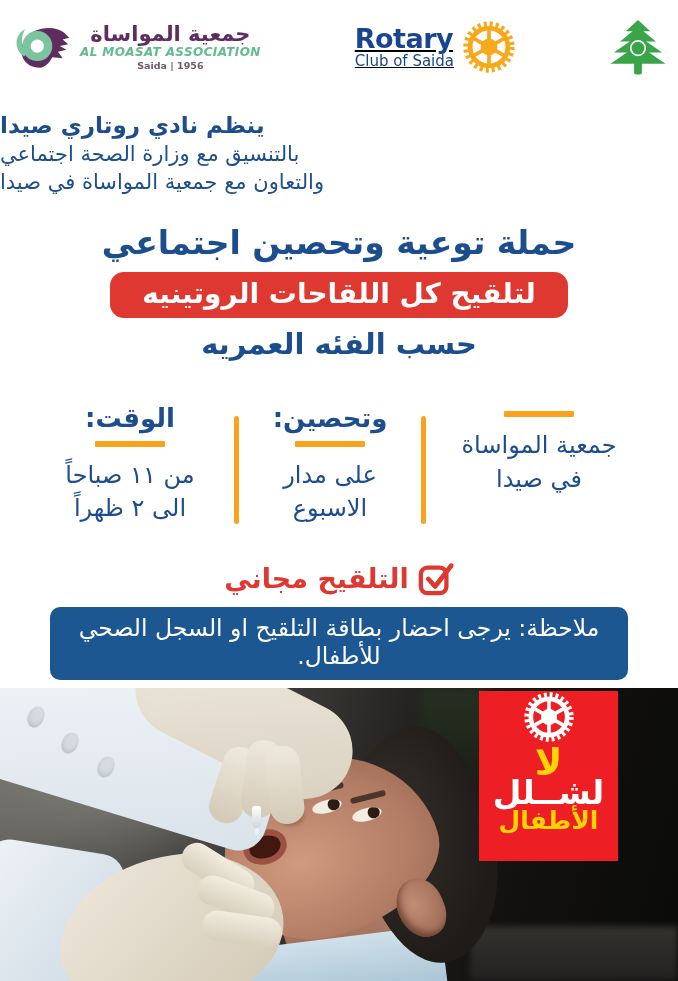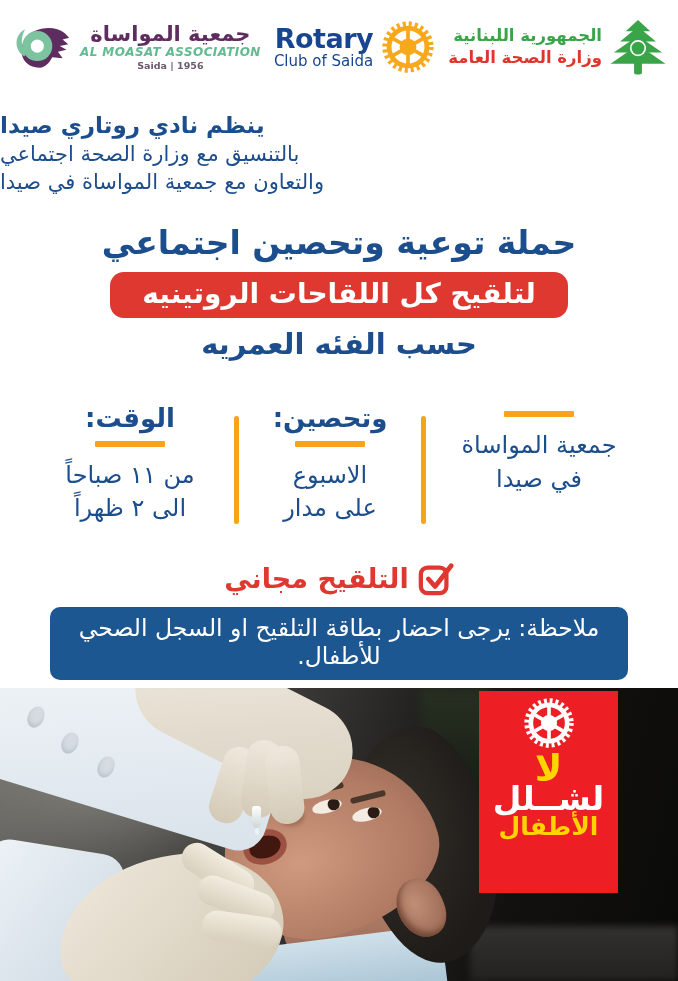--- a/index.html
+++ b/index.html
@@ -13,21 +13,21 @@
   body{font-family:"DejaVu Sans",sans-serif;}
   .poster{position:relative;width:678px;height:981px;background:#ffffff;overflow:hidden;margin:0 auto;}
 
   
   .logos{position:absolute;top:12px;left:12px;right:12px;height:70px;display:flex;justify-content:space-between;align-items:center;}
   .logo-group{display:flex;align-items:center;gap:8px;}
   .moasat-text{text-align:center;}
   .moasat-ar{color:var(--moasat-purple);font-size:21px;font-weight:bold;line-height:1.05;}
   .moasat-en{color:var(--moasat-green);font-size:12px;font-weight:bold;letter-spacing:.4px;line-height:1.3;font-style:italic;}
   .moasat-sub{color:#6d5a6e;font-size:9.5px;font-weight:bold;}
-  .rotary-text{text-align:right;line-height:1;}
+  .rotary-text{text-align:left;line-height:1;text-decoration:underline;}
   .rotary-name{color:var(--rotary-blue);font-size:27px;font-weight:bold;letter-spacing:-.5px;}
   .rotary-sub{color:var(--rotary-blue);font-size:15px;margin-top:2px;}
   .wheel{color:var(--rotary-gold);}
   .ministry-text{text-align:right;line-height:1.35;direction:rtl;}
   .ministry-l1{color:var(--ministry-green);font-size:16.5px;font-weight:bold;}
   .ministry-l2{color:var(--ministry-red);font-size:16.5px;font-weight:bold;}
 
   
   .intro{position:absolute;top:99px;left:0;right:0;text-align:left;direction:rtl;color:var(--blue);margin-top:12px;}
   .intro-l1{font-size:23px;font-weight:bold;line-height:1.25;}
@@ -91,21 +91,21 @@
   .drop{left:255px;top:140px;width:4px;height:7px;background:#e8f4f8;border-radius:50%;}
   .doc-coat2{left:-24px;top:158px;width:140px;height:160px;background:linear-gradient(120deg,#eef3f7,#ccd8e2);border-radius:24px;transform:rotate(9deg);}
   .doc-glove2{left:58px;top:168px;width:226px;height:150px;background:linear-gradient(140deg,#efe9dd,#d2c8b4);
               border-radius:55% 45% 45% 55%/60% 50% 50% 40%;transform:rotate(-8deg);}
   .doc-finger2{width:80px;height:30px;background:linear-gradient(#f1ecdf,#d8cfbc);border-radius:15px;}
   .doc-finger2.g1{left:178px;top:168px;transform:rotate(32deg);}
   .doc-finger2.g2{left:196px;top:196px;transform:rotate(20deg);}
   .doc-finger2.g3{left:202px;top:226px;transform:rotate(8deg);}
 
   
-  .badge{left:479px;top:3px;width:139px;height:202px;background:var(--badge-red);text-align:center;padding-top:6px;}
+  .badge{left:479px;top:3px;width:139px;height:170px;background:var(--badge-red);text-align:center;}
   .badge .wheel-white{position:static;color:#fff;display:inline-block;}
   .badge-no{position:static;display:block;color:var(--badge-yellow);font-size:37px;font-weight:bold;line-height:.75;margin-top:2px;}
   .badge-polio{position:static;display:block;color:#ffffff;font-size:33px;font-weight:bold;line-height:.95;letter-spacing:1px;}
   .badge-children{position:static;display:block;color:var(--badge-yellow);font-size:25px;font-weight:bold;line-height:1.05;}
 </style>
 </head>
 <body>
 
 <div class="poster">
 
@@ -146,24 +146,20 @@
       <svg width="56" height="58" viewBox="0 0 100 100">
         <g fill="#3aa448">
           <polygon points="50,2 72,22 28,22"></polygon>
           <polygon points="50,14 82,40 18,40"></polygon>
           <polygon points="50,30 93,60 7,60"></polygon>
           <polygon points="50,46 99,80 1,80"></polygon>
           <rect x="43" y="62" width="14" height="37" rx="4"></rect>
         </g>
         <circle cx="50" cy="52" r="13" fill="none" stroke="#ffffff" stroke-width="3"></circle>
       </svg>
-      <div class="ministry-text">
-        <div class="ministry-l1">الجمهورية اللبنانية</div>
-        <div class="ministry-l2">وزارة الصحة العامة</div>
-      </div>
     </div>
   </div>
 
   <div class="intro">
     <div class="intro-l1">ينظم نادي روتاري صيدا</div>
     <div class="intro-l2">بالتنسيق مع وزارة الصحة اجتماعي</div>
     <div class="intro-l3">والتعاون مع جمعية المواساة في صيدا</div>
   </div>
 
   <div class="title">
@@ -175,22 +171,22 @@
   <div class="columns">
     <div class="col col-place">
       <div class="col-bar"></div>
       <div class="col-val">جمعية المواساة</div>
       <div class="col-val">في صيدا</div>
     </div>
     <div class="col-divider"></div>
     <div class="col col-days">
       <div class="col-label">وتحصين:</div>
       <div class="col-bar"></div>
+      <div class="col-val">على مدار</div>
       <div class="col-val">الاسبوع</div>
-      <div class="col-val">على مدار</div>
     </div>
     <div class="col-divider"></div>
     <div class="col col-time">
       <div class="col-label">الوقت:</div>
       <div class="col-bar"></div>
       <div class="col-val">من ١١ صباحاً</div>
       <div class="col-val">الى ٢ ظهراً</div>
     </div>
   </div>
 

